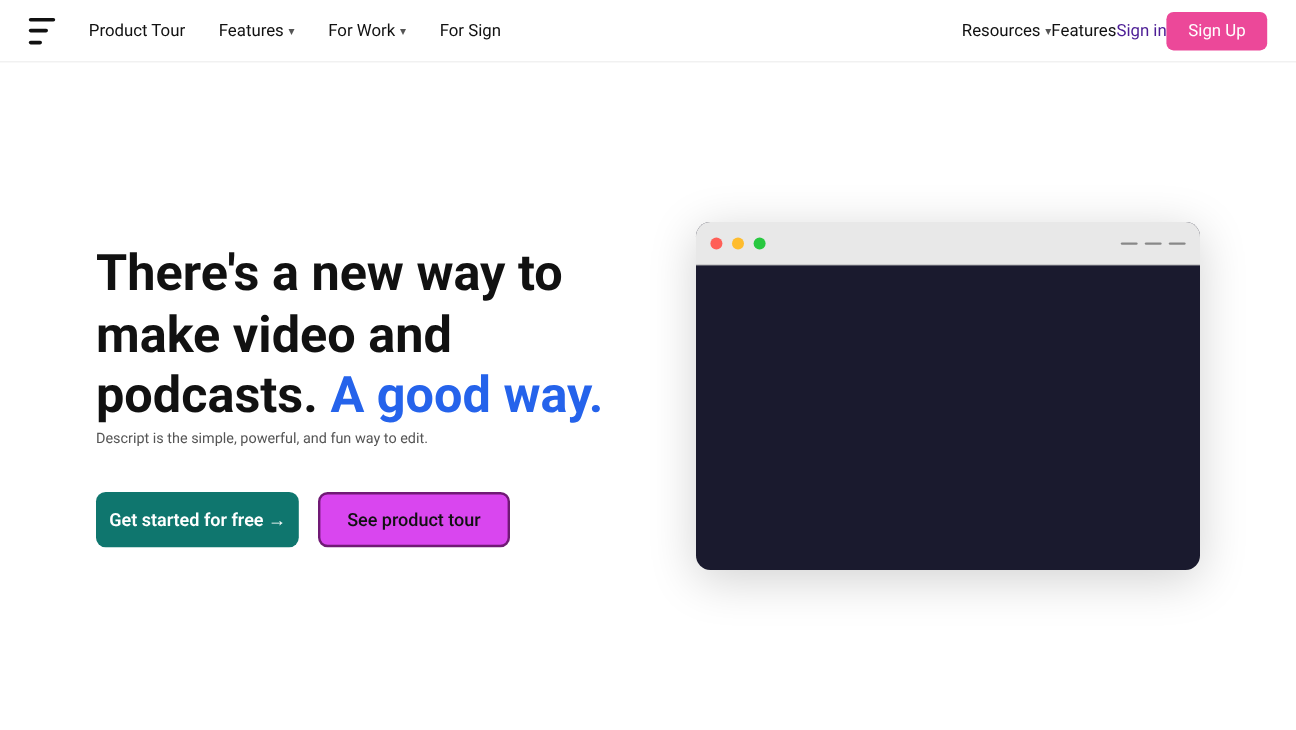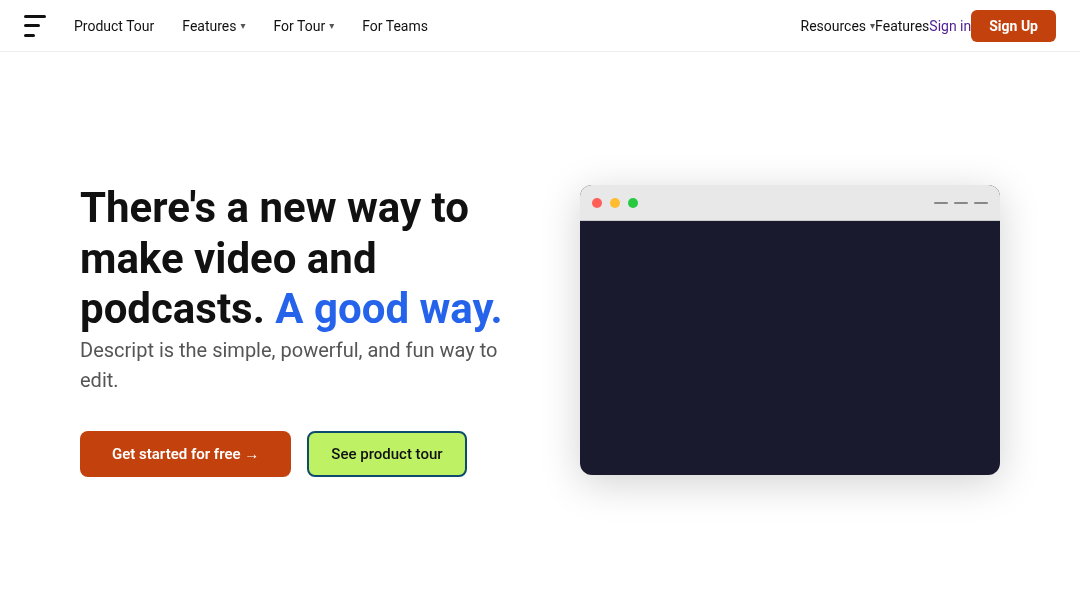--- a/index.html
+++ b/index.html
@@ -71,27 +71,27 @@
       font-size: 14px;
       color: #4c1d95;
       cursor: pointer;
       background: none;
       border: none;
       font-family: inherit;
     }
     .btn-signup {
       font-size: 14px;
       color: #fff;
-      background: #c2410c;
+      background: #ec4899;
       border: none;
       border-radius: 6px;
       padding: 8px 18px;
       cursor: pointer;
       font-family: inherit;
-      font-weight: 700;
+      font-weight: 400;
     }
 
     
     .hero {
       display: flex;
       align-items: center;
       padding: 60px 80px 60px 80px;
       gap: 60px;
       min-height: 556px;
     }
@@ -102,46 +102,46 @@
     .hero-heading {
       font-size: 42px;
       font-weight: 700;
       line-height: 1.2;
       color: #111;
     }
     .hero-heading .highlight {
       color: #2563eb;
     }
     .hero-sub {
-      font-size: 20px;
+      font-size: 12px;
       color: #555;
       line-height: 1.5;
       margin-bottom: 36px;
     }
     .hero-buttons {
       display: flex;
       gap: 16px;
       align-items: center;
     }
     .btn-primary {
-      background: #c2410c;
+      background: #0f766e;
       color: #fff;
       border: none;
       border-radius: 8px;
-      padding: 14px 32px;
+      padding: 14px 11px;
       font-size: 15px;
       font-weight: 600;
       cursor: pointer;
       font-family: inherit;
       white-space: nowrap;
     }
     .btn-secondary {
-      background: #bef264;
+      background: #d946ef;
       color: #111;
-      border: 2px solid #0c4a6e;
+      border: 2px solid #701a75;
       border-radius: 8px;
       padding: 12px 22px;
       font-size: 15px;
       font-weight: 500;
       cursor: pointer;
       font-family: inherit;
       white-space: nowrap;
     }
 
     
@@ -236,25 +236,25 @@
       </div>
     </div>
     <a class="nav-item">
       <span>Product Tour</span>
     </a>
     <a class="nav-item">
       <span>Features</span>
       <span class="chevron">▾</span>
     </a>
     <a class="nav-item">
-      <span>For Tour</span>
+      <span>For Work</span>
       <span class="chevron">▾</span>
     </a>
     <a class="nav-item">
-      <span>For Teams</span>
+      <span>For Sign</span>
     </a>
   </div>
   <div class="nav-right">
     <a class="nav-item">
       <span>Resources</span>
       <span class="chevron">▾</span>
     </a>
     <a class="nav-item">
       <span>Features</span>
     </a>

